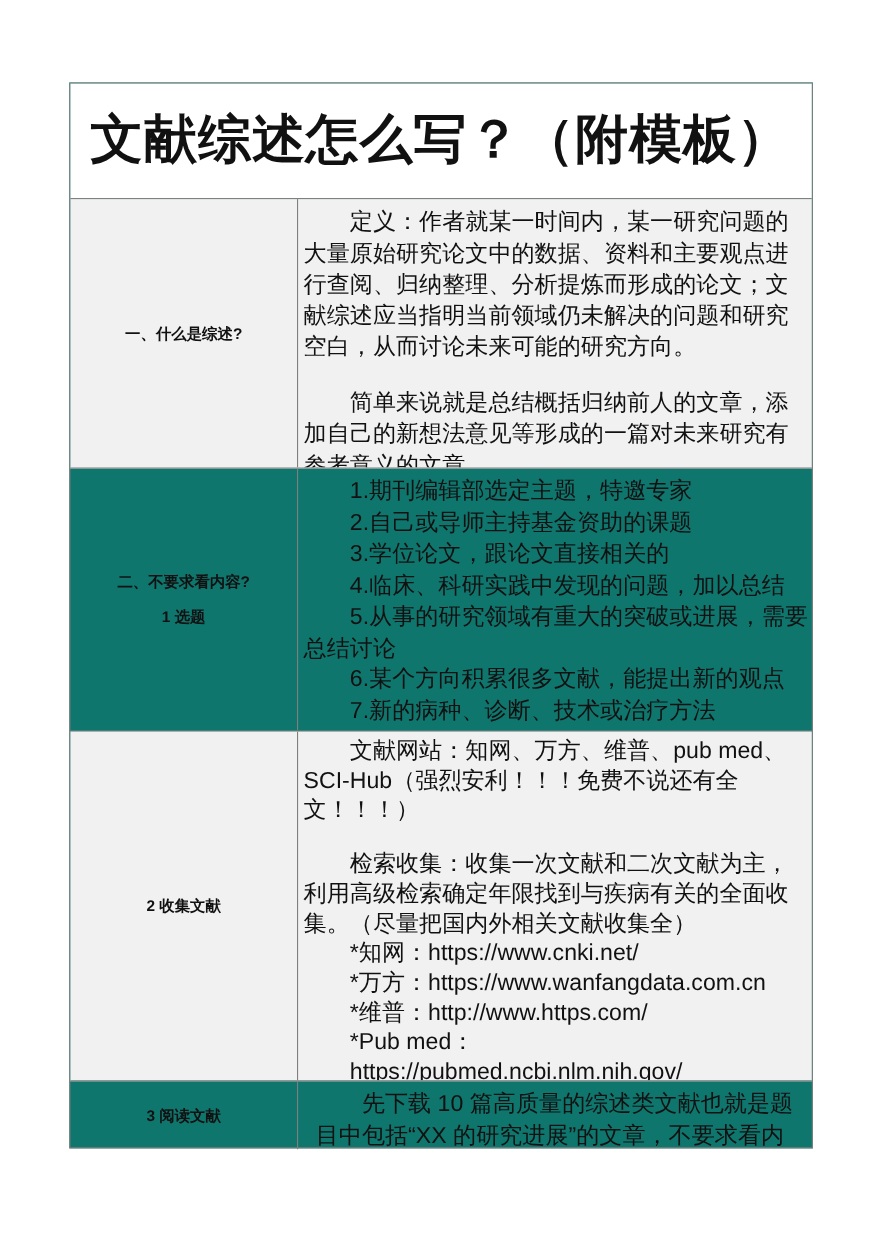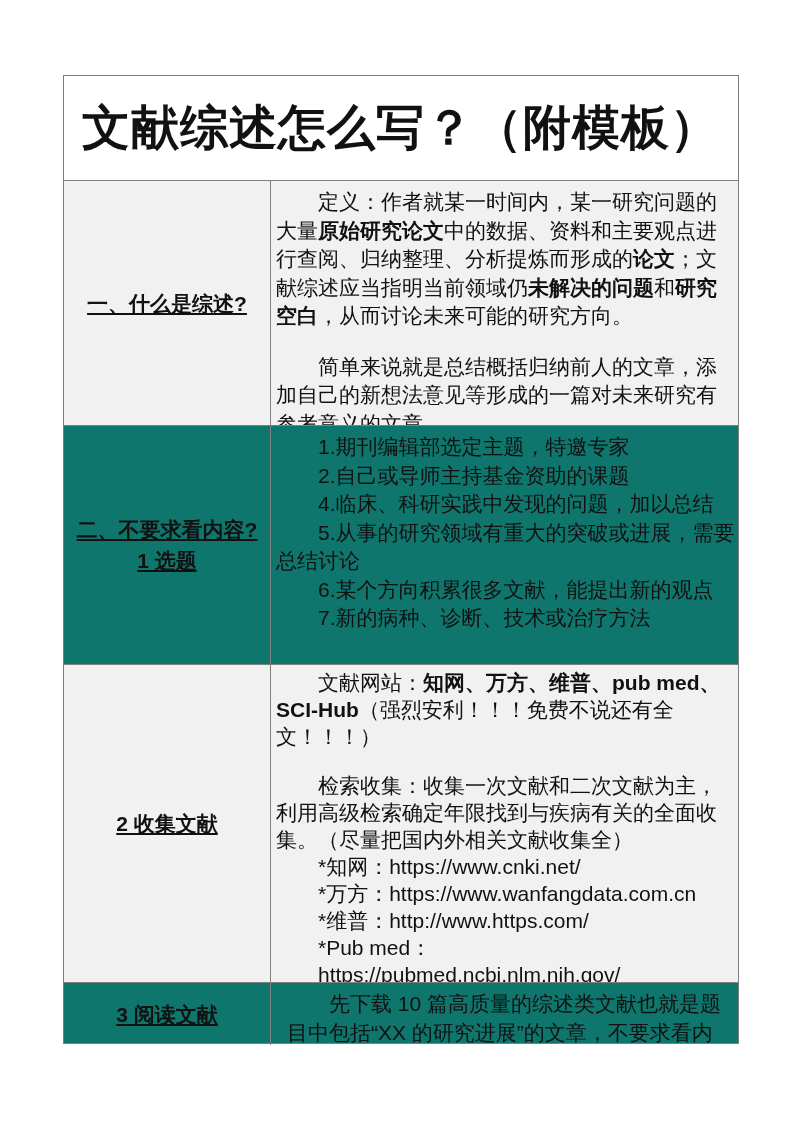--- a/index.html
+++ b/index.html
@@ -48,38 +48,37 @@
   #rows .row:nth-child(3) { height:318px; }
   #rows .row:nth-child(4) { height:62px; }
   .label-cell {
     border-right:1.5px solid #7f7f7f;
     display:flex;
     flex-direction:column;
     justify-content:center;
     align-items:center;
     text-align:center;
     font-weight:bold;
-    font-size:21px;
+    font-size:14px;
     line-height:31px;
     padding:0 4px;
     overflow:hidden;
-    text-decoration:underline;
   }
   .content-cell {
     padding:7px 2px 0 5px;
     font-size:21px;
     line-height:28.5px;
     overflow:hidden;
   }
   #rows .row:nth-child(3) .content-cell { line-height:27px; padding-top:4px; }
   .p { text-indent:2em; }
   .p + .p { margin-top:22px; }
   .item { text-indent:2em; margin-top:0; }
   .p + .item { margin-top:0; }
-  .content-cell b { font-weight:bold; }
+  .content-cell b { font-weight:normal; }
 </style>
 </head>
 <body>
 
 <div class="doc-table">
   <div class="title-row">
     <div class="doc-title">文献综述怎么写？（附模板）</div>
   </div>
   <div id="rows">
       <div class="row shaded">
@@ -92,20 +91,21 @@
         </div>
       </div>
       <div class="row">
         <div class="label-cell">
           <div>二、不要求看内容?</div>
           <div>1 选题</div>
         </div>
         <div class="content-cell">
           <div class="item"><span>1.期刊编辑部选定主题，特邀专家</span></div>
           <div class="item"><span>2.自己或导师主持基金资助的课题</span></div>
+          <div class="item"><span>3.学位论文，跟论文直接相关的</span></div>
           <div class="item"><span>4.临床、科研实践中发现的问题，加以总结</span></div>
           <div class="item"><span>5.从事的研究领域有重大的突破或进展，需要总结讨论</span></div>
           <div class="item"><span>6.某个方向积累很多文献，能提出新的观点</span></div>
           <div class="item"><span>7.新的病种、诊断、技术或治疗方法</span></div>
         </div>
       </div>
       <div class="row shaded">
         <div class="label-cell">
           <div>2 收集文献</div>
         </div>

